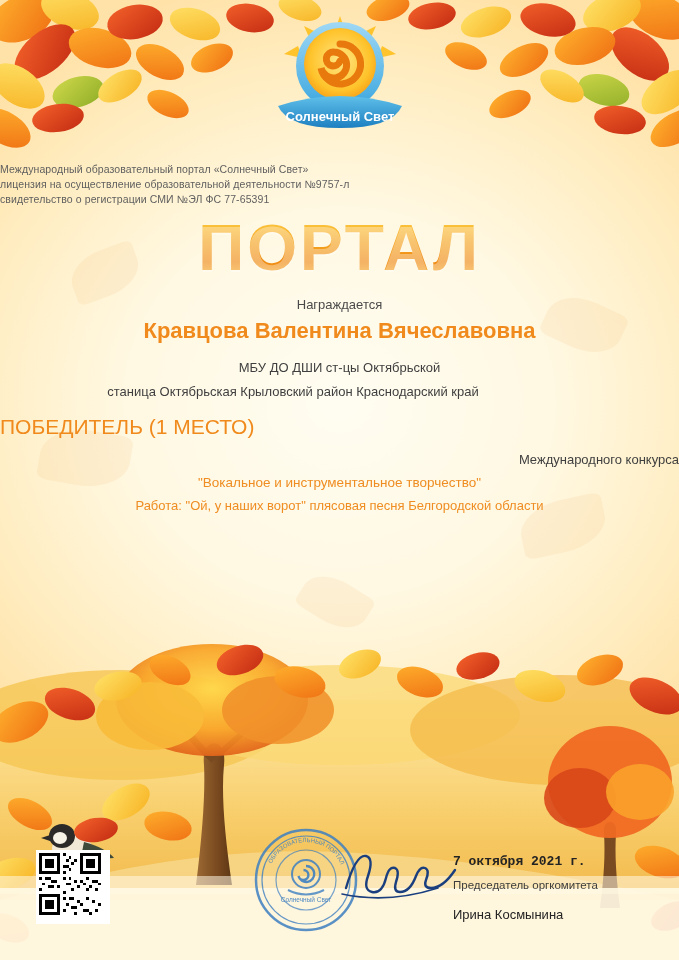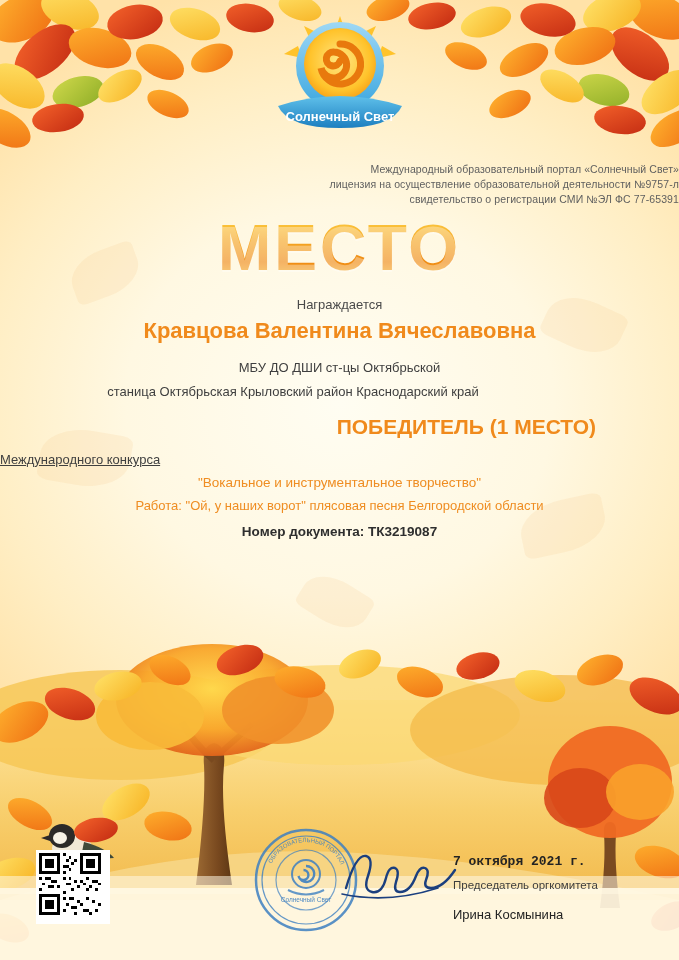--- a/index.html
+++ b/index.html
@@ -49,21 +49,21 @@
     top: 14px;
     width: 144px;
     height: 124px;
     z-index: 6;
   }
 
   
   .portal-lines {
     position: absolute;
     top: 162px; left: 0; width: 679px;
-    text-align: right;
+    text-align: left;
     z-index: 5;
   }
   .portal-lines div {
     font-size: 10.5px;
     color: #5f5f5f;
     line-height: 15px;
     letter-spacing: .1px;
   }
 
   .diplom {
@@ -111,34 +111,33 @@
     position: absolute;
     top: 384px; left: 0; width: 586px;
     text-align: center;
     font-size: 13px;
     color: #3f3f3f;
     z-index: 5;
   }
   .place {
     position: absolute;
     top: 415px; left: 0; width: 596px;
+    text-align: left;
+    font-size: 21px;
+    font-weight: normal;
+    color: #f08a1c;
+    z-index: 5;
+  }
+  .contest-kind {
+    position: absolute;
+    top: 452px; left: 0; width: 679px;
     text-align: right;
-    font-size: 21px;
-    font-weight: bold;
-    color: #f08a1c;
-    z-index: 5;
-  }
-  .contest-kind {
-    position: absolute;
-    top: 452px; left: 0; width: 679px;
-    text-align: left;
     font-size: 13px;
     color: #3f3f3f;
     z-index: 5;
-    text-decoration: underline;
   }
   .contest-name {
     position: absolute;
     top: 475px; left: 0; width: 679px;
     text-align: center;
     font-size: 13.5px;
     color: #ef8d22;
     z-index: 5;
   }
   .work {
@@ -308,33 +307,29 @@
       <text x="72" y="107" font-family="Liberation Sans, sans-serif" font-size="13" font-weight="bold" fill="#ffffff" text-anchor="middle">Солнечный Свет</text>
     </svg>
   </div>
 
   <div class="portal-lines">
     <div>Международный образовательный портал «Солнечный Свет»</div>
     <div>лицензия на осуществление образовательной деятельности №9757-л</div>
     <div>свидетельство о регистрации СМИ №ЭЛ ФС 77-65391</div>
   </div>
 
-  <div class="diplom">МЕСТО</div>
+  <div class="diplom">ПОРТАЛ</div>
   <div class="awarded">Награждается</div>
   <div class="name">Кравцова Валентина Вячеславовна</div>
   <div class="org1">МБУ ДО ДШИ ст-цы Октябрьской</div>
   <div class="org2">станица Октябрьская Крыловский район Краснодарский край</div>
   <div class="place">ПОБЕДИТЕЛЬ (1 МЕСТО)</div>
   <div class="contest-kind">Международного конкурса</div>
   <div class="contest-name">"Вокальное и инструментальное творчество"</div>
   <div class="work">Работа: "Ой, у наших ворот" плясовая песня Белгородской области</div>
-  <div class="docnum">
-    <span>Номер документа:</span>
-    <span>ТК3219087</span>
-  </div>
 
   <div class="bottomband">
     <svg width="679" height="330" viewBox="0 0 679 330">
       <defs>
         <linearGradient id="fieldG" x1="0" y1="0" x2="0" y2="1">
           <stop offset="0%" stop-color="#ffe9a8"></stop>
           <stop offset="55%" stop-color="#f8cf6d"></stop>
           <stop offset="100%" stop-color="#f2b94b"></stop>
         </linearGradient>
         <linearGradient id="trunkG" x1="0" y1="0" x2="1" y2="0">

